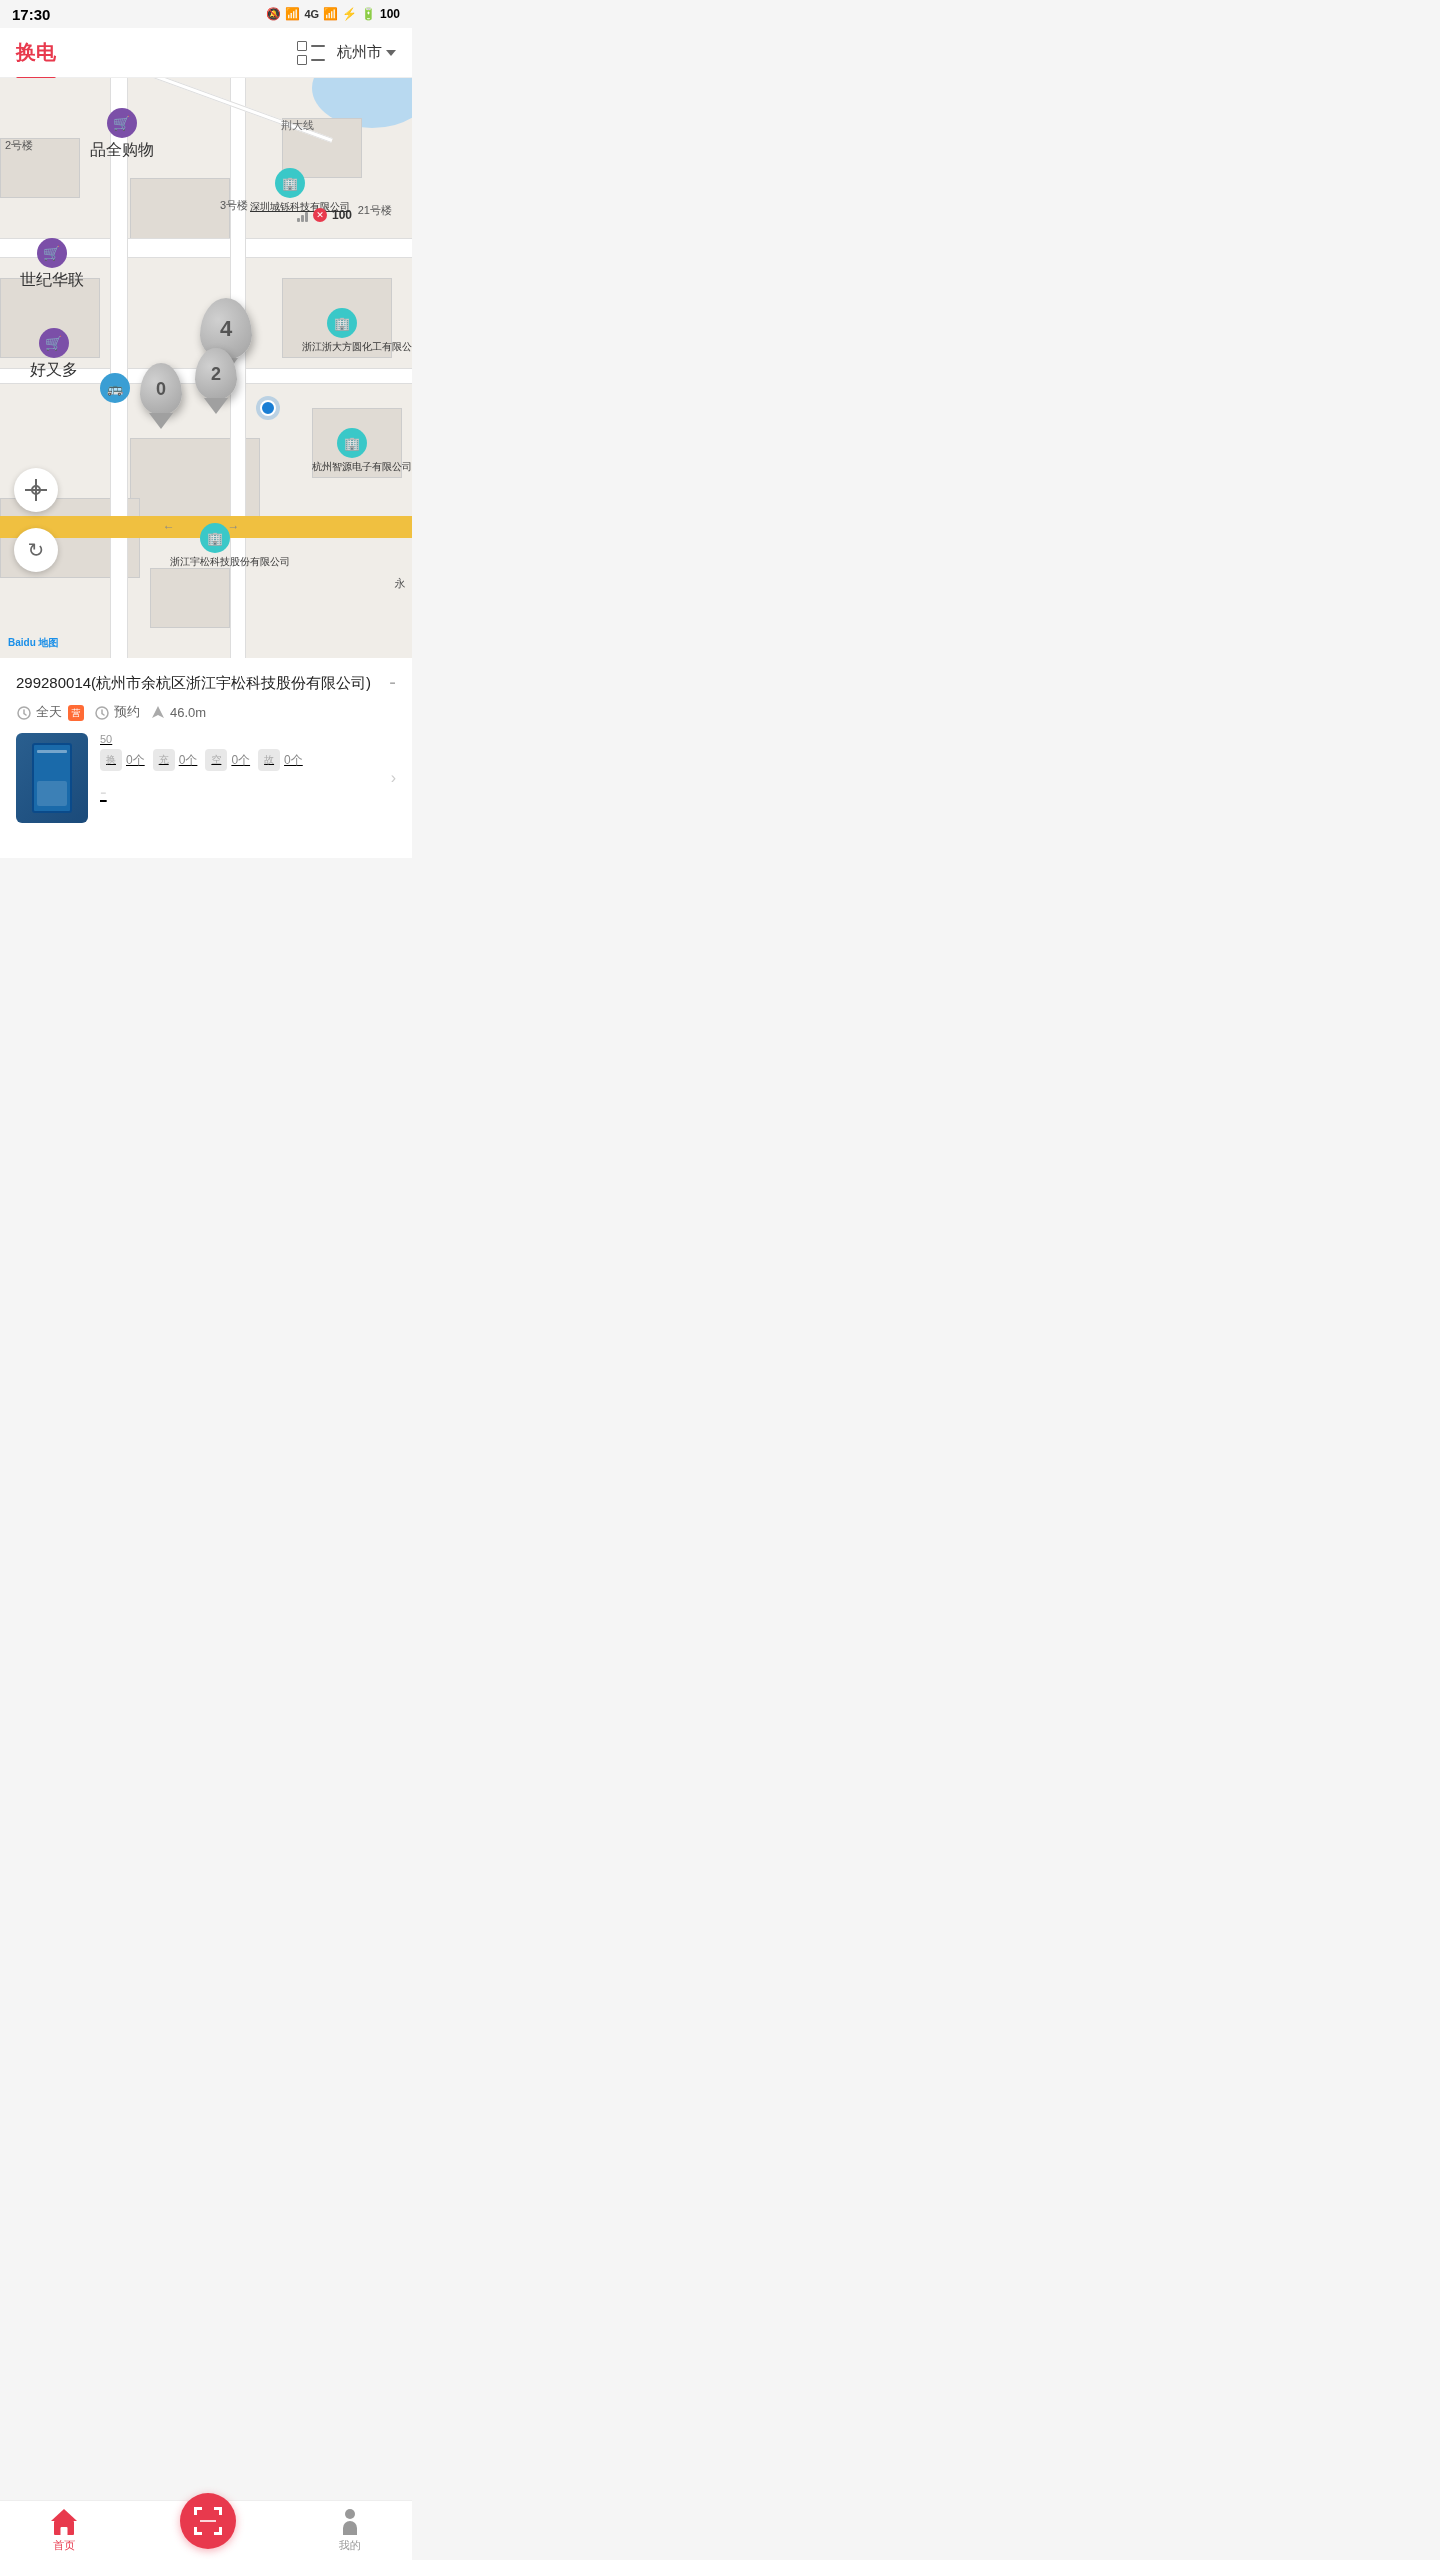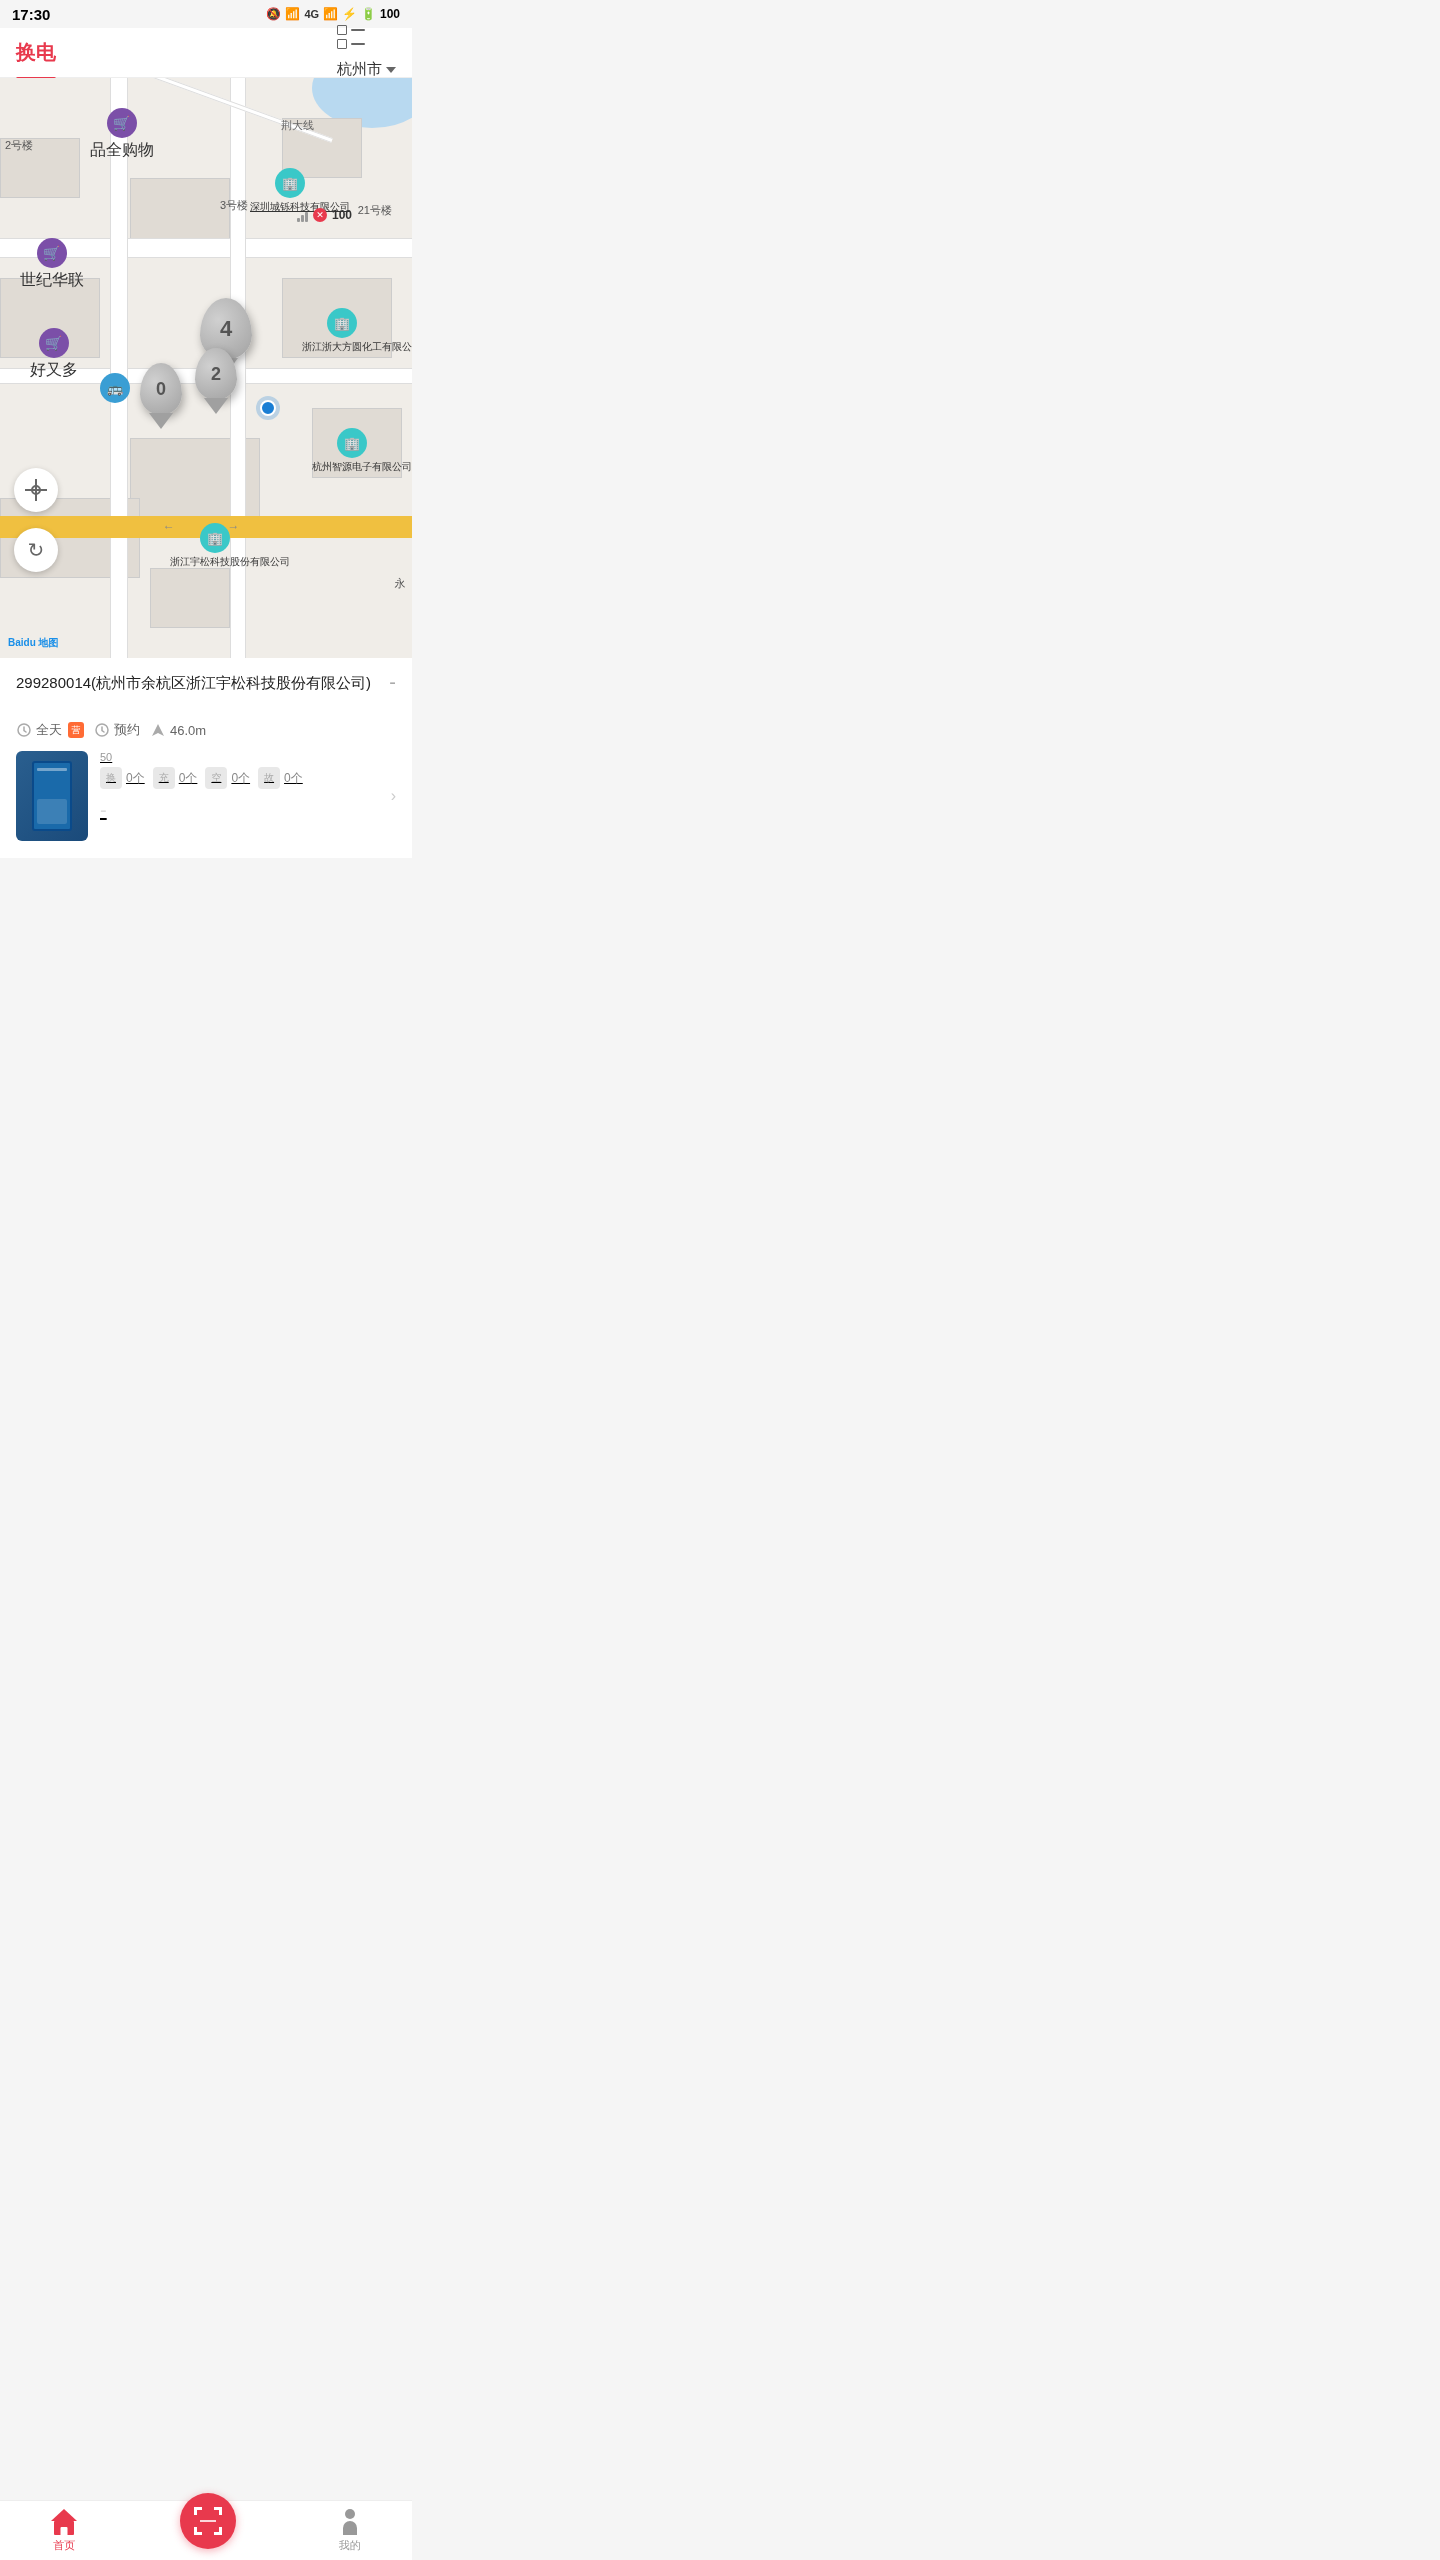--- a/index.html
+++ b/index.html
@@ -48,23 +48,22 @@
       position: absolute;
       bottom: -14px;
       left: 0;
       right: 0;
       height: 3px;
       background: #e8394d;
       border-radius: 2px;
     }
     .nav-right {
       display: flex;
-      align-items: flex-start;
+      align-items: center;
       gap: 12px;
-      flex-direction: column;
     }
     .nav-grid-icon {
       width: 28px;
       height: 22px;
       display: flex;
       flex-direction: column;
       gap: 4px;
       justify-content: center;
     }
     .grid-row {
@@ -315,23 +314,22 @@
     .info-row {
       display: flex;
       align-items: center;
       gap: 10px;
       margin-bottom: 12px;
       color: #666;
       font-size: 13px;
     }
     .info-tag {
       display: flex;
-      align-items: center;
+      align-items: flex-end;
       gap: 4px;
-      margin-top: 18px;
     }
     .tag-icon {
       width: 16px; height: 16px;
       display: flex;
       align-items: center;
       justify-content: center;
     }
     .info-body {
       display: flex;
       gap: 12px;

